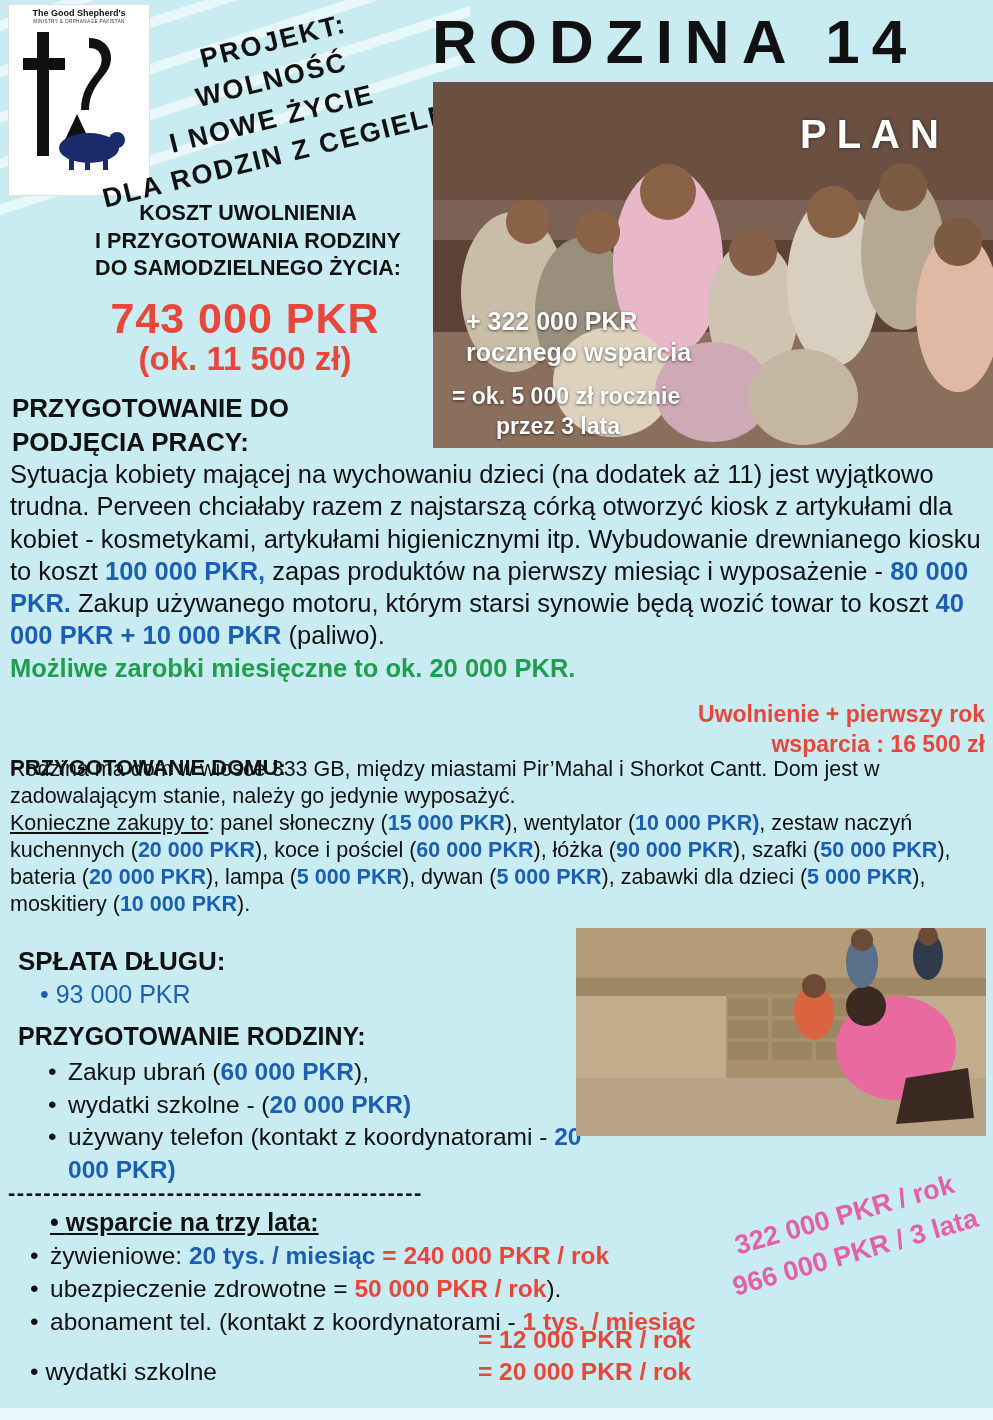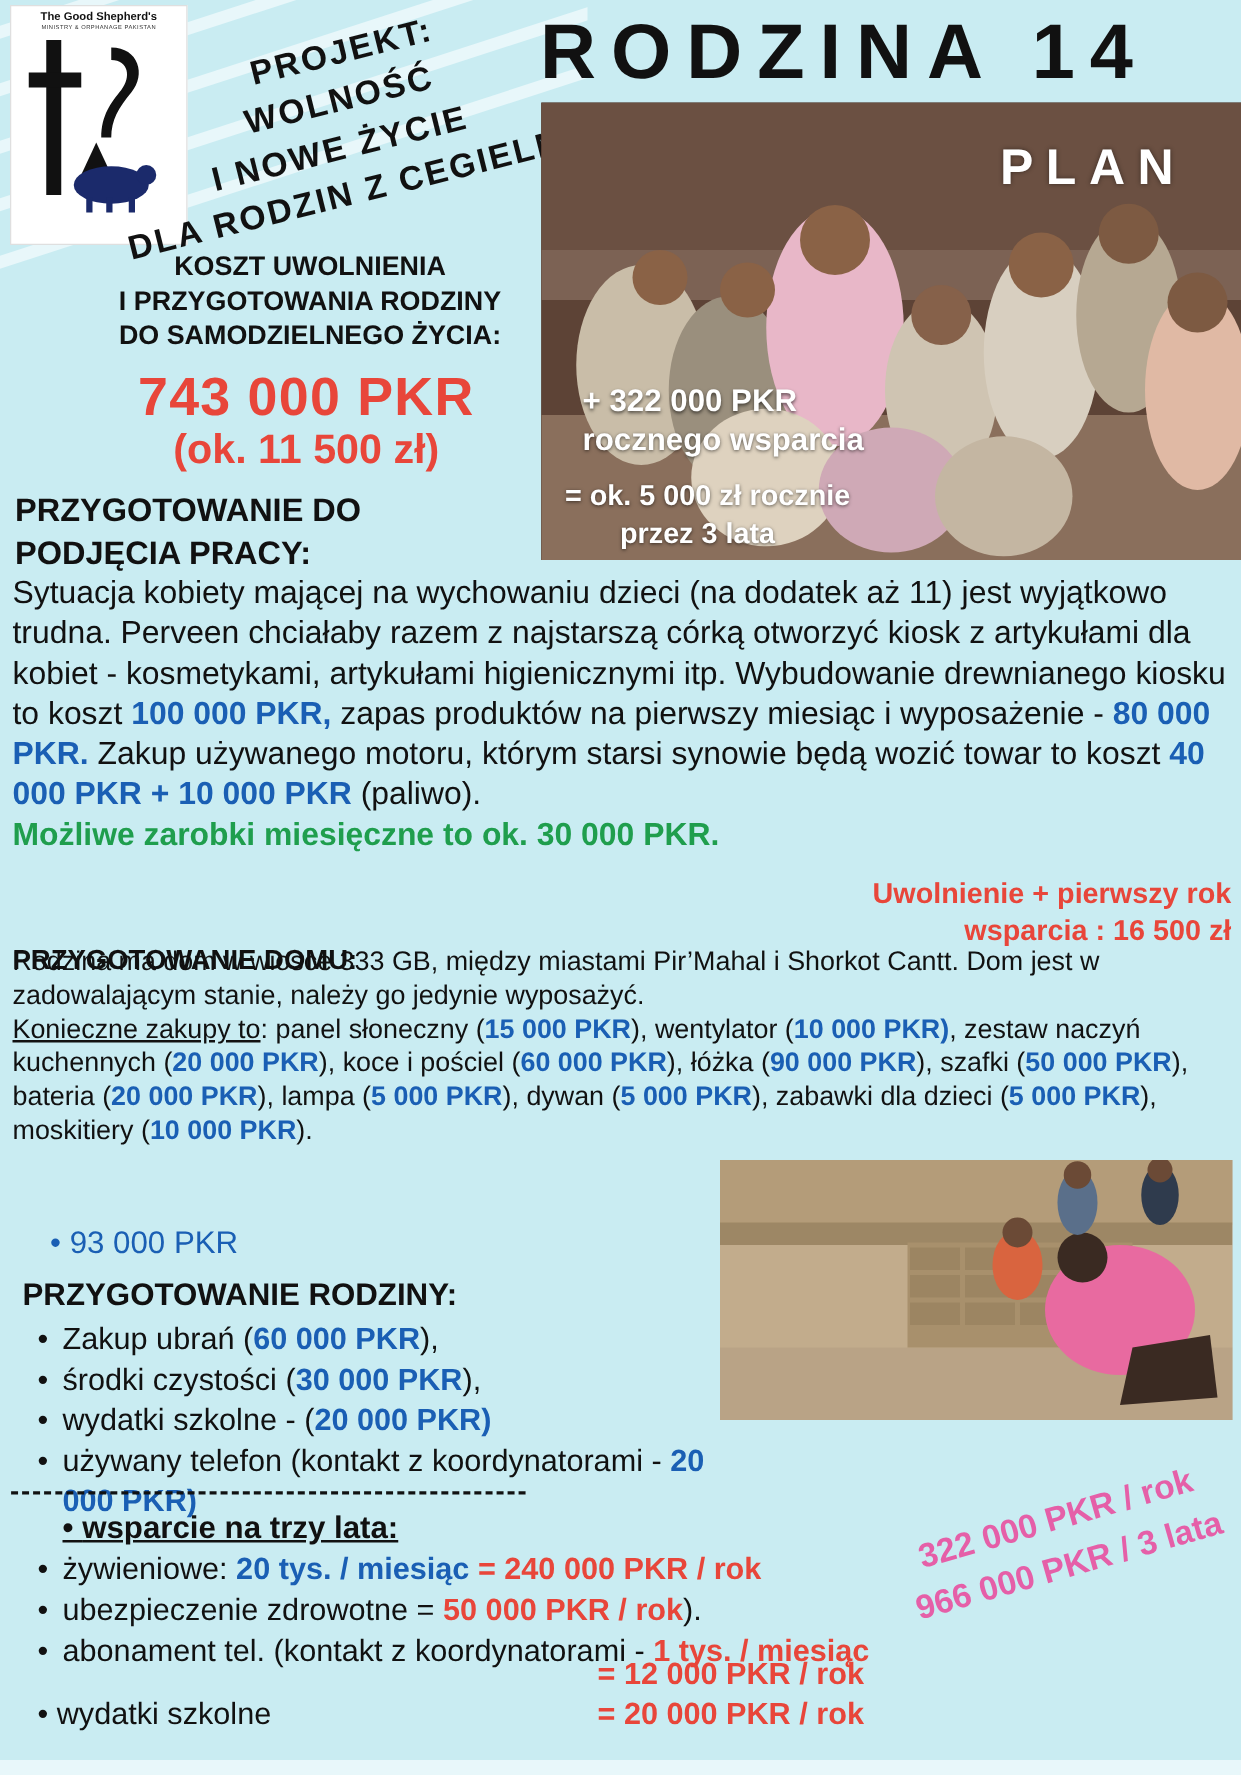--- a/index.html
+++ b/index.html
@@ -105,21 +105,21 @@
 
   .h-home{position:absolute;left:10px;top:726px;font-weight:bold;font-size:22px;color:#111;margin-top:29px;}
   .para2{position:absolute;left:10px;top:756px;width:978px;font-size:21.5px;line-height:1.26;color:#111;}
   .para2 u{text-decoration:underline;}
 
   .h-debt{position:absolute;left:18px;top:946px;font-weight:bold;font-size:26px;color:#111;}
   .debt-item{position:absolute;left:40px;top:980px;font-size:25px;font-weight:normal;color:#1a5fb4;}
   .debt-item .dot{color:#1a5fb4;}
 
   .h-fam{position:absolute;left:18px;top:1022px;font-weight:bold;font-size:25px;color:#111;}
-  .fam-list{position:absolute;left:26px;top:1056px;width:560px;font-size:24.5px;line-height:1.33;color:#111;list-style:none;margin:0;padding:0;}
+  .fam-list{position:absolute;left:44px;top:1056px;width:560px;font-size:24.5px;line-height:1.33;color:#111;list-style:none;margin:0;padding:0;}
   .fam-list li{padding-left:24px;position:relative;}
   .fam-list li:before{content:"•";position:absolute;left:4px;top:0;}
 
   .dashes{position:absolute;left:8px;top:1180px;font-size:22px;letter-spacing:1.5px;color:#111;font-weight:bold;}
 
   .h-support{position:absolute;left:50px;top:1208px;font-weight:bold;font-size:25px;color:#111;text-decoration:underline;}
   .h-support:before{content:"• ";text-decoration:none;}
 
   .sup-list{position:absolute;left:26px;top:1240px;width:700px;font-size:24.5px;line-height:1.34;color:#111;list-style:none;margin:0;padding:0;}
   .sup-list li{padding-left:24px;position:relative;}
@@ -228,45 +228,45 @@
   <div class="costbig">743 000 PKR</div>
   <div class="costsml">(ok. 11 500 zł)</div>
 
   <div class="h-work">
     <div>PRZYGOTOWANIE  DO</div>
     <div>PODJĘCIA PRACY:</div>
   </div>
 
   <div class="para1">
     <span>Sytuacja kobiety mającej na wychowaniu dzieci (na dodatek aż 11) jest wyjątkowo trudna. Perveen chciałaby razem z najstarszą córką otworzyć kiosk z artykułami dla kobiet - kosmetykami, artykułami higienicznymi itp. Wybudowanie drewnianego kiosku to koszt </span><span class="b-blue">100 000 PKR,</span><span> zapas produktów na pierwszy miesiąc i wyposażenie - </span><span class="b-blue">80 000 PKR.</span><span> Zakup używanego motoru, którym starsi synowie będą wozić towar to koszt </span><span class="b-blue">40 000 PKR + 10 000 PKR</span><span> (paliwo).</span>
-    <div class="b-green">Możliwe zarobki miesięczne to ok. 30 000 PKR.</div>
+    <div class="b-green">Możliwe zarobki miesięczne to ok. 20 000 PKR.</div>
   </div>
 
   <div class="freedom">
     <div>Uwolnienie + pierwszy rok</div>
     <div>wsparcia : 16 500 zł</div>
   </div>
 
   <div class="h-home">PRZYGOTOWANIE DOMU:</div>
   <div class="para2">
     <span>Rodzina ma dom w wiosce 333 GB, między miastami Pir’Mahal i Shorkot Cantt. Dom jest w zadowalającym stanie, należy go jedynie wyposażyć.</span>
     <div>
       <u>Konieczne zakupy to</u><span>: panel słoneczny (</span><span class="b-blue">15 000 PKR</span><span>), wentylator (</span><span class="b-blue">10 000 PKR)</span><span>, zestaw naczyń kuchennych (</span><span class="b-blue">20 000 PKR</span><span>), koce i pościel (</span><span class="b-blue">60 000 PKR</span><span>), łóżka (</span><span class="b-blue">90 000 PKR</span><span>), szafki (</span><span class="b-blue">50 000 PKR</span><span>), bateria  (</span><span class="b-blue">20 000 PKR</span><span>), lampa (</span><span class="b-blue">5 000 PKR</span><span>), dywan (</span><span class="b-blue">5 000 PKR</span><span>), zabawki dla dzieci  (</span><span class="b-blue">5 000 PKR</span><span>), moskitiery (</span><span class="b-blue">10 000 PKR</span><span>).</span>
     </div>
   </div>
 
+  <div class="h-debt">SPŁATA DŁUGU:</div>
   <div class="debt-item">
     <span class="dot">•</span>
     <span>93 000 PKR</span>
   </div>
 
   <div class="h-fam">PRZYGOTOWANIE RODZINY:</div>
   <ul class="fam-list">
     <li><span>Zakup ubrań (</span><span class="b-blue">60 000 PKR</span><span>),</span></li>
-    <li><span>środki czystości (</span><span class="b-blue">30 000 PKR</span><span>),</span></li>
     <li><span>wydatki szkolne - (</span><span class="b-blue">20 000 PKR)</span><span></span></li>
     <li><span>używany telefon (kontakt z koordynatorami - </span><span class="b-blue">20 000 PKR)</span><span></span></li>
   </ul>
 
   <div class="photo2">
     <svg width="410" height="208" viewBox="0 0 410 208" preserveAspectRatio="none">
       <rect width="410" height="208" fill="#c2ac8c"></rect>
       <rect width="410" height="52" fill="#b49c79"></rect>
       <rect y="50" width="410" height="18" fill="#9d8765"></rect>
       <rect y="150" width="410" height="58" fill="#b9a386"></rect>

